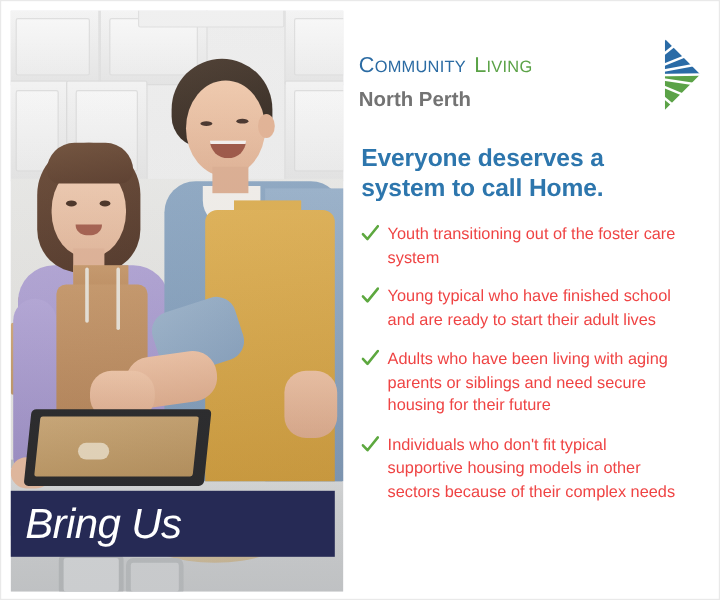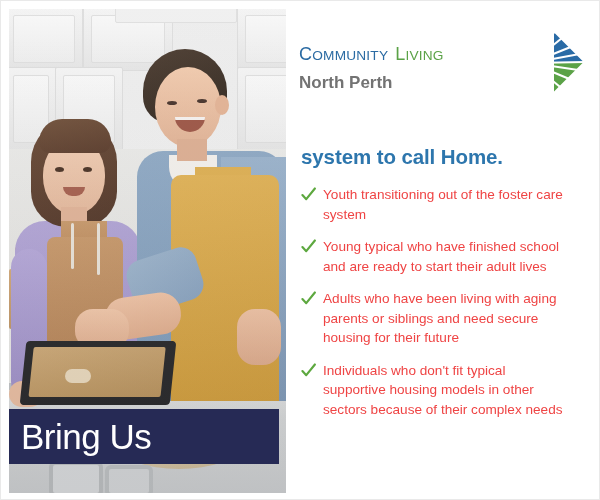--- a/index.html
+++ b/index.html
@@ -116,21 +116,21 @@
     background:linear-gradient(180deg,rgba(255,255,255,.05),rgba(0,0,0,.05));}
 
   
   #banner{
     position:absolute;left:8px;top:408px;width:270px;height:55px;
     background:#262a55;
     display:flex;align-items:center;
   }
   #banner .btxt{
     font-size:35px;line-height:1;letter-spacing:-.5px;
-    padding-left:12px;white-space:nowrap;font-weight:400;
+    padding-left:12px;white-space:nowrap;font-weight:400;font-style:italic;
   }
   .b-white{color:#ffffff;}
   .b-green{color:#56a93b;font-weight:700;padding-left:9px;}
 
   
   #right{
     position:absolute;left:290px;top:8px;width:300px;height:484px;
     background:#ffffff;
   }
 
@@ -270,21 +270,21 @@
             <line x1="10" y1="34" x2="34" y2="2"></line>
             <line x1="10" y1="34" x2="46" y2="5"></line>
           </g>
           <polygon points="33,2 64,33 33,64 2,33" fill="none" stroke="#ffffff" stroke-width="2"></polygon>
           <polygon points="2,33 33,2 33,64" fill="#ffffff"></polygon>
         </g>
       </svg>
     </div>
 
     <div id="headline">
-      <br>
+      <span>Everyone deserves a</span><br>
       <span>system to call Home.</span>
     </div>
 
     <ul id="bullets">
       <li>
         <svg class="chk" viewBox="0 0 16 16">
           <path d="M1.5 8.6 L5.6 13 L14.8 1.6" fill="none" stroke="#5da83f" stroke-width="2.3" stroke-linecap="round" stroke-linejoin="round"></path>
         </svg>
         <span>Youth transitioning out of the foster care system</span>
       </li>

